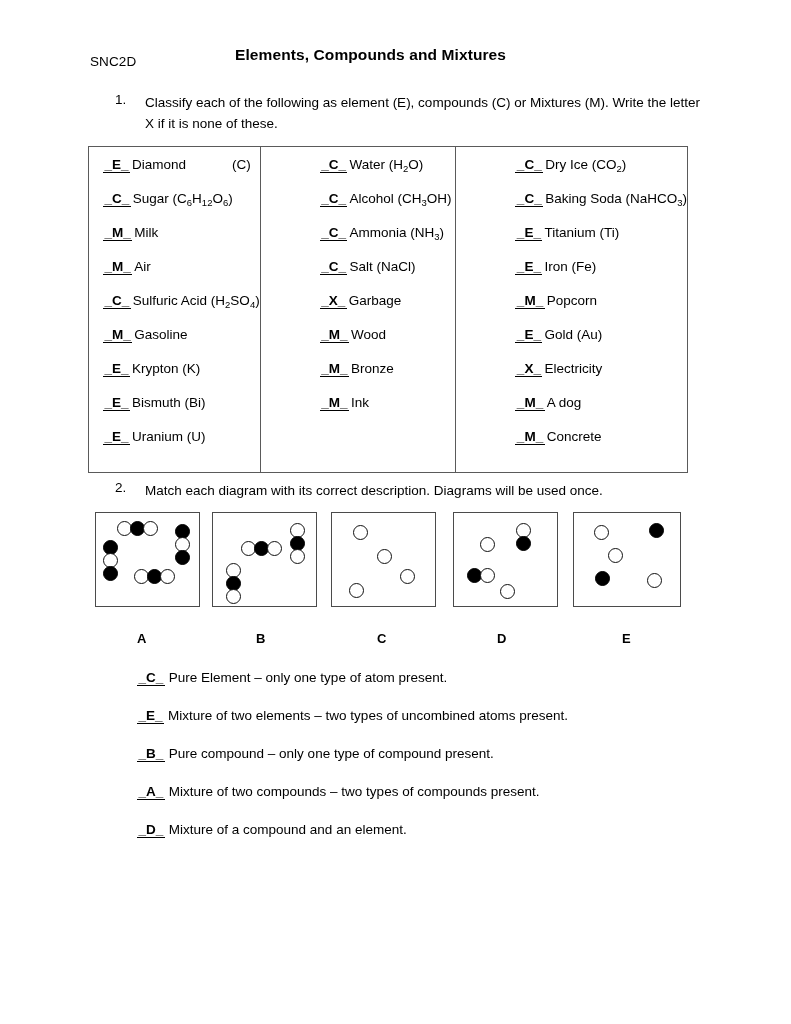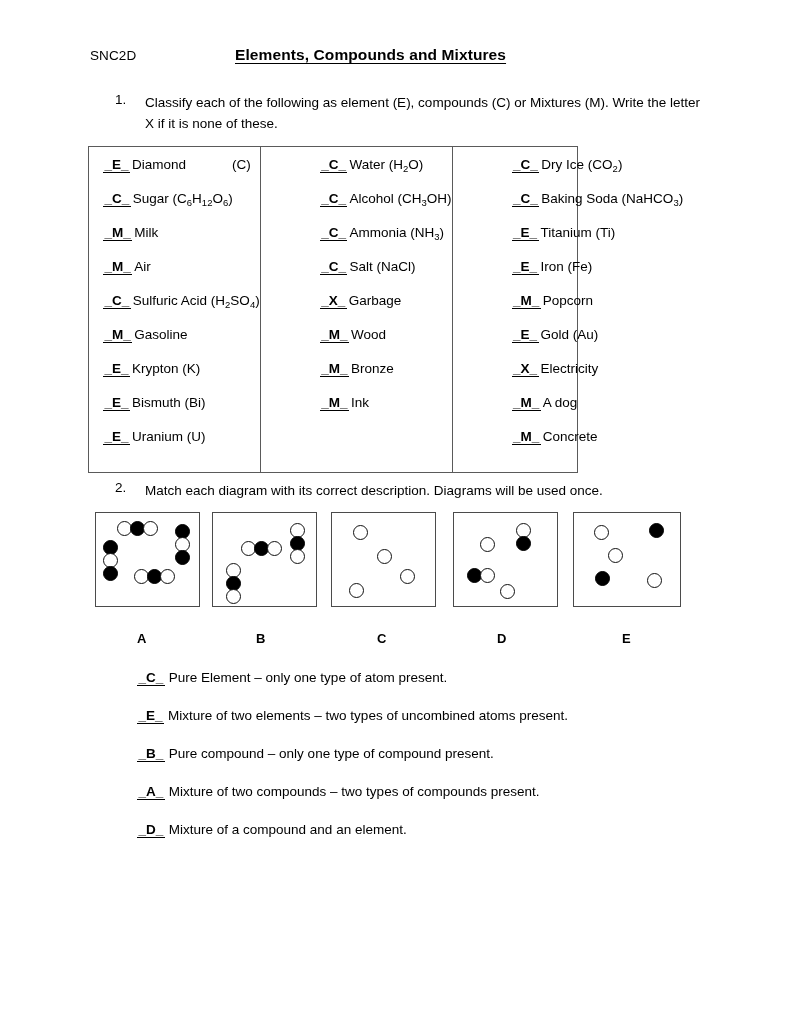--- a/index.html
+++ b/index.html
@@ -28,31 +28,30 @@
   .header-row {
     position: absolute;
     left: 90px;
     top: 46px;
     width: 620px;
     height: 24px;
   }
   .course-code {
     position: absolute;
     left: 0;
-    top: 2px;
+    top: 8px;
     font-size: 13.5px;
     letter-spacing: 0.1px;
   }
   .doc-title {
     position: absolute;
     left: 145px;
     top: 0px;
     font-size: 15.5px;
     font-weight: bold;
-    text-decoration: underline;
     text-underline-offset: 3px;
     letter-spacing: 0.1px;
     white-space: nowrap;
   }
 
   
   .q1-block {
     position: absolute;
     left: 115px;
     top: 92px;
@@ -68,21 +67,21 @@
     margin-left: 30px;
     font-size: 13.5px;
     line-height: 21px;
   }
 
   
   .class-table {
     position: absolute;
     left: 88px;
     top: 146px;
-    width: 490px;
+    width: 600px;
     border: 1px solid #5a5a5a;
     box-sizing: border-box;
     display: flex;
     gap: 45px;
   }
   .table-col {
     box-sizing: border-box;
     padding: 9px 0 10px 0;
   }
   .table-col.c1 { width: 203px; border-right: 1px solid #5a5a5a; padding-left: 14px; }

